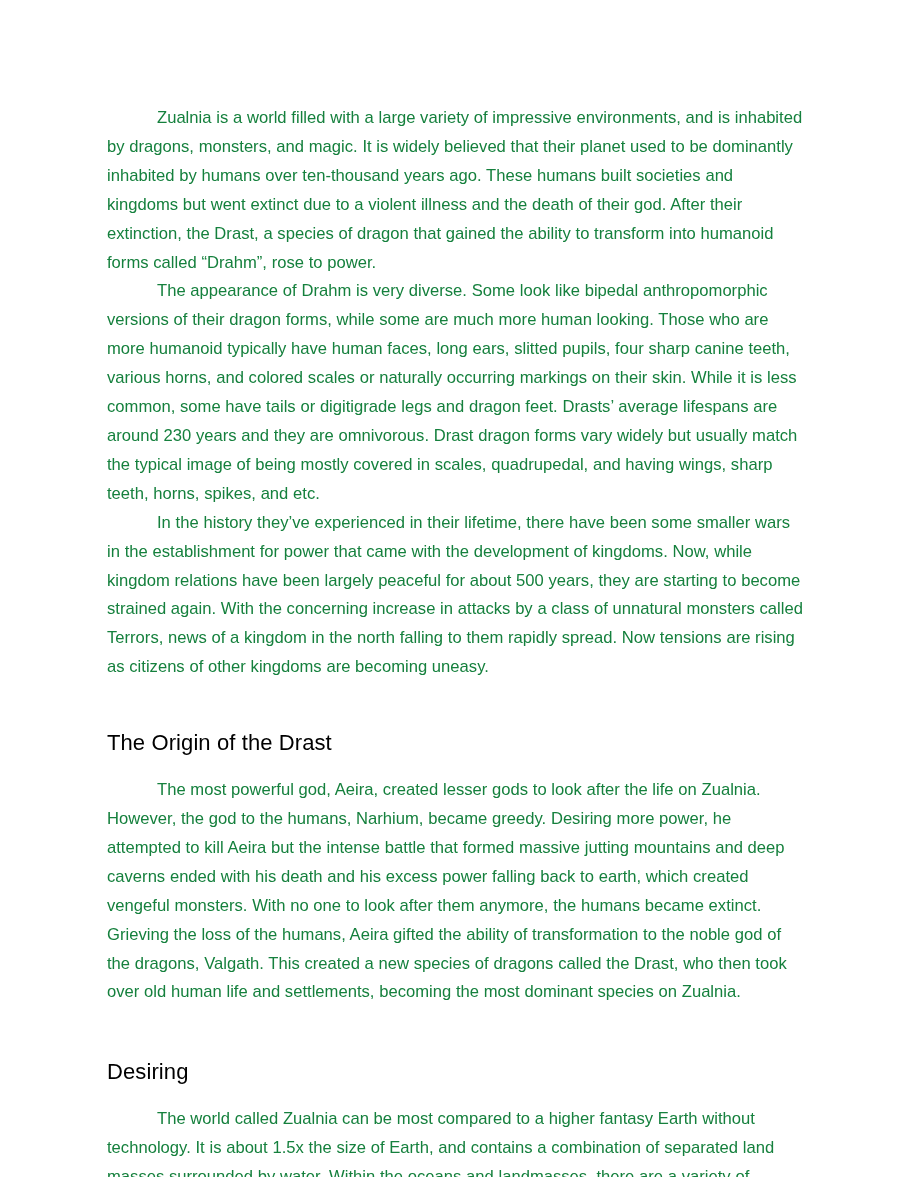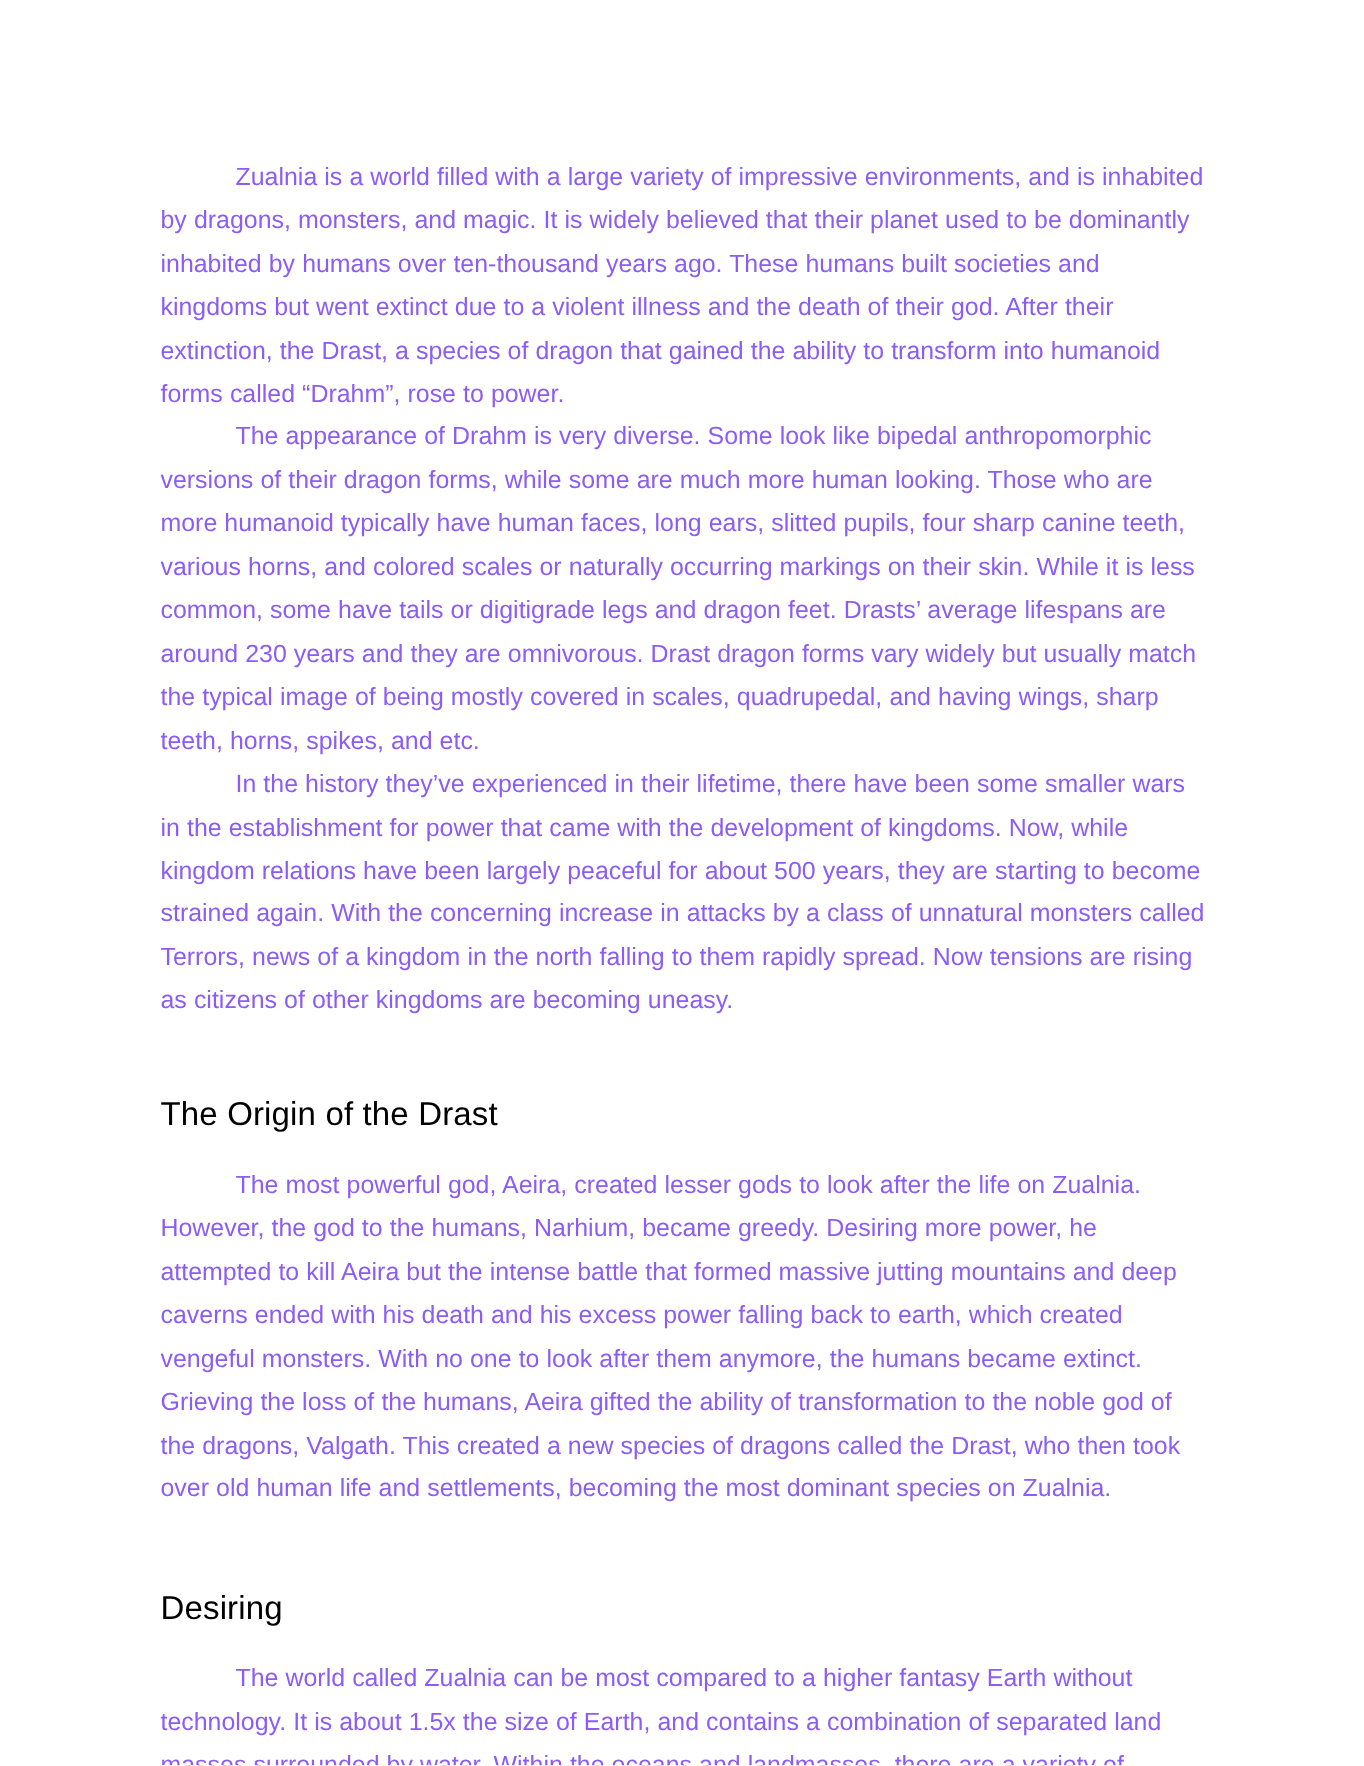--- a/index.html
+++ b/index.html
@@ -24,21 +24,21 @@
     left: 107px;
     top: 104px;
     width: 696px;
   }
 
   p.para {
     margin: 0;
     font-family: "Liberation Sans", sans-serif;
     font-size: 16.6px;
     line-height: 28.9px;
-    color: #8b5cf6;
+    color: #15803d;
     text-indent: 50px;
     text-align: left;
     word-spacing: 0.1px;
     letter-spacing: 0.01px;
     -webkit-font-smoothing: antialiased;
   }
 
   h2.section-heading {
     margin: 0;
     font-family: "Liberation Sans", sans-serif;

